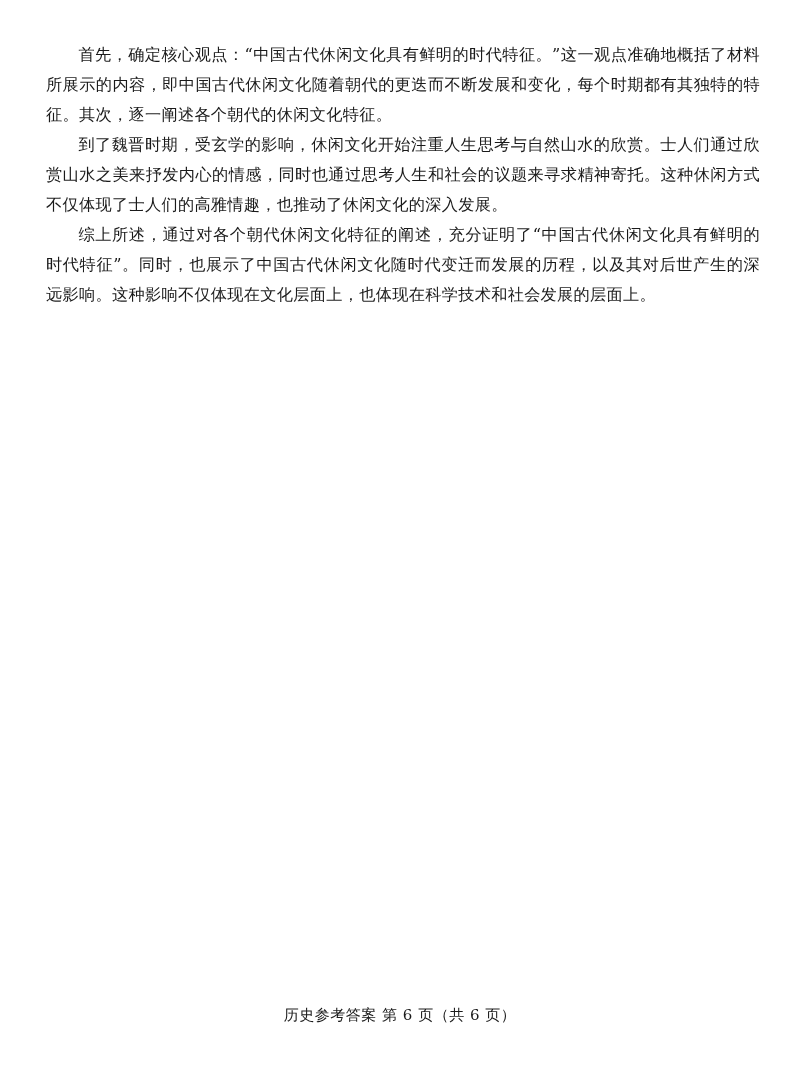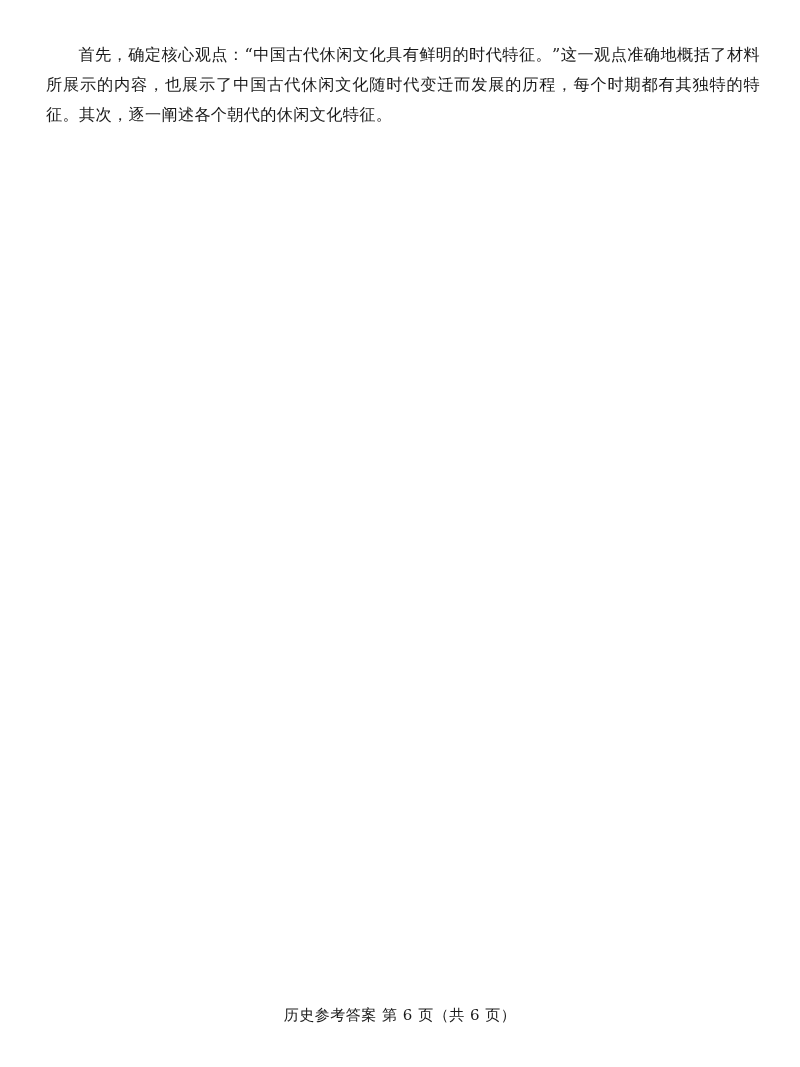--- a/index.html
+++ b/index.html
@@ -38,16 +38,18 @@
       text-align: center;
       font-size: 15px;
       letter-spacing: 0.5px;
       color: #1a1a1a;
     }
   </style>
 </head>
 <body>
 
 <div class="page">
-  <p class="para">首先，确定核心观点：“中国古代休闲文化具有鲜明的时代特征。”这一观点准确地概括了材料所展示的内容，也展示了中国古代休闲文化随时代变迁而发展的历程，每个时期都有其独特的特征。其次，逐一阐述各个朝代的休闲文化特征。</p>
+  <p class="para">首先，确定核心观点：“中国古代休闲文化具有鲜明的时代特征。”这一观点准确地概括了材料所展示的内容，即中国古代休闲文化随着朝代的更迭而不断发展和变化，每个时期都有其独特的特征。其次，逐一阐述各个朝代的休闲文化特征。</p>
+  <p class="para">到了魏晋时期，受玄学的影响，休闲文化开始注重人生思考与自然山水的欣赏。士人们通过欣赏山水之美来抒发内心的情感，同时也通过思考人生和社会的议题来寻求精神寄托。这种休闲方式不仅体现了士人们的高雅情趣，也推动了休闲文化的深入发展。</p>
+  <p class="para">综上所述，通过对各个朝代休闲文化特征的阐述，充分证明了“中国古代休闲文化具有鲜明的时代特征”。同时，也展示了中国古代休闲文化随时代变迁而发展的历程，以及其对后世产生的深远影响。这种影响不仅体现在文化层面上，也体现在科学技术和社会发展的层面上。</p>
 </div>
 
 <div class="footer">历史参考答案 第 6 页（共 6 页）</div>
 
 </body></html>

